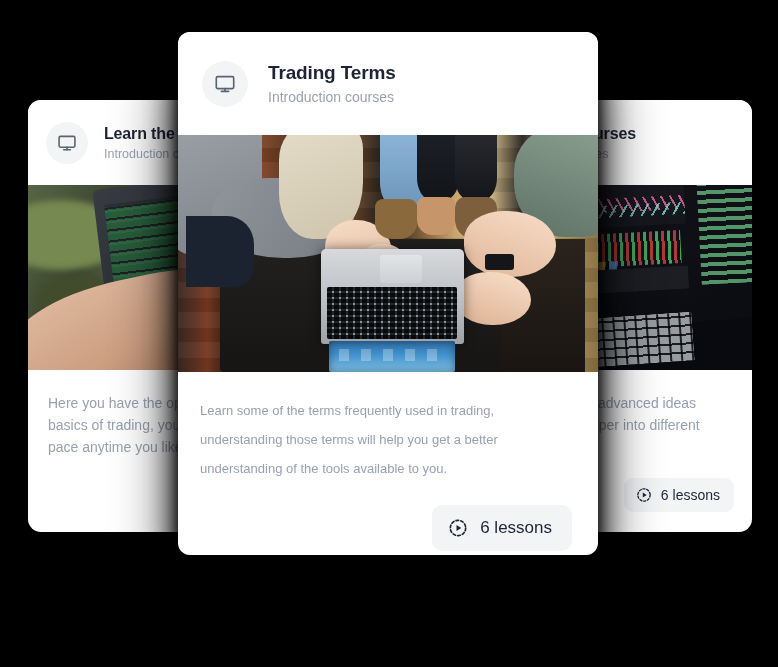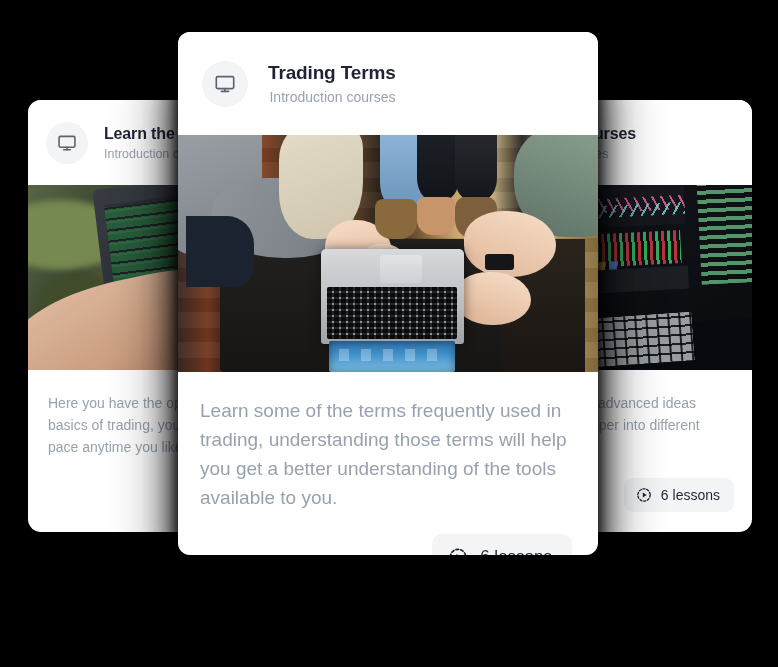--- a/index.html
+++ b/index.html
@@ -117,26 +117,26 @@
     top: 32px;
     width: 420px;
     height: 523px;
     border-radius: 12px;
     z-index: 3;
     box-shadow:
       0 34px 60px rgba(0,0,0,0.95),
       0 14px 30px rgba(0,0,0,0.9),
       0 3px 12px rgba(0,0,0,0.8);
   }
-  #card-front .card-header { height: 103px; padding: 0 0 0 24px; text-align: right; }
+  #card-front .card-header { height: 103px; padding: 0 0 0 24px; }
   #card-front .icon-circle { width: 46px; height: 46px; margin-right: 20px; }
   #card-front .card-title { font-size: 19px; }
   #card-front .card-sub { font-size: 14px; margin-top: 5px; }
   #card-front .card-photo { height: 237px; }
-  #card-front .card-body { padding: 24px 24px 0 22px; font-size: 19px; line-height: 29px; }
+  #card-front .card-body { padding: 24px 24px 0 22px; font-size: 13px; line-height: 29px; }
   #card-front .badge-row {
     display: flex; justify-content: flex-end;
     padding: 22px 26px 0 0;
   }
   #card-front .badge { padding: 13px 20px 13px 16px; font-size: 17px; border-radius: 10px; }
   #card-front .badge svg { margin-right: 12px; }
 
   
   .photo-layer { position: absolute; inset: 0; }
 

